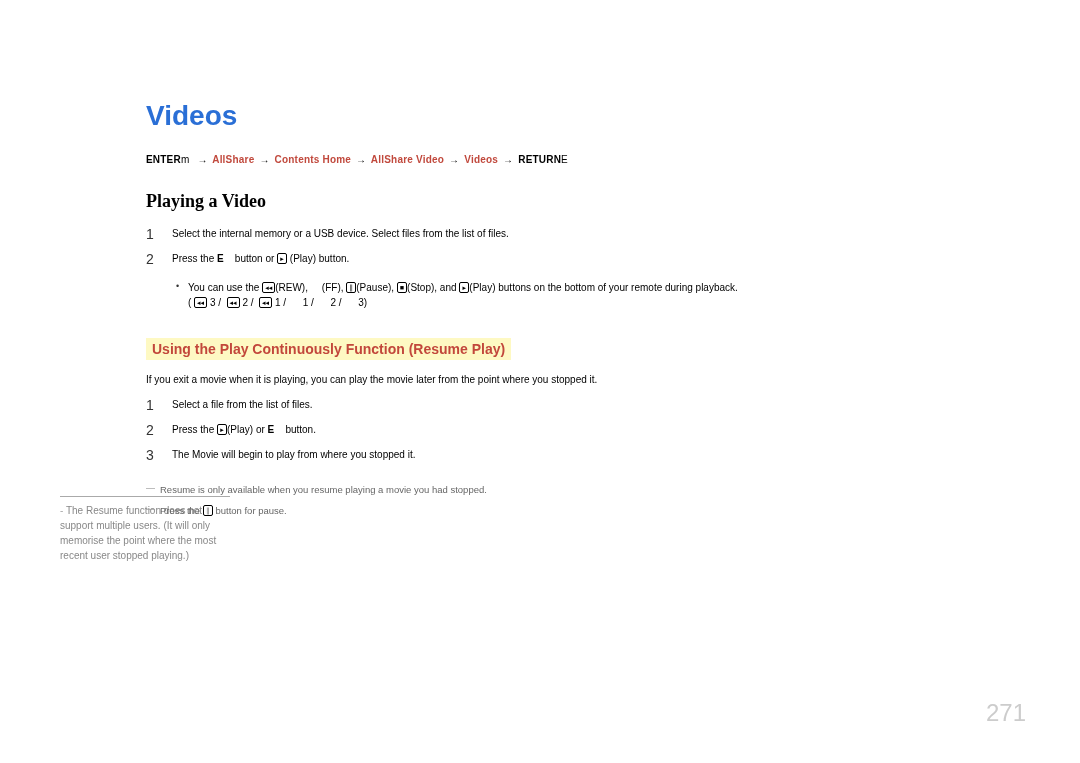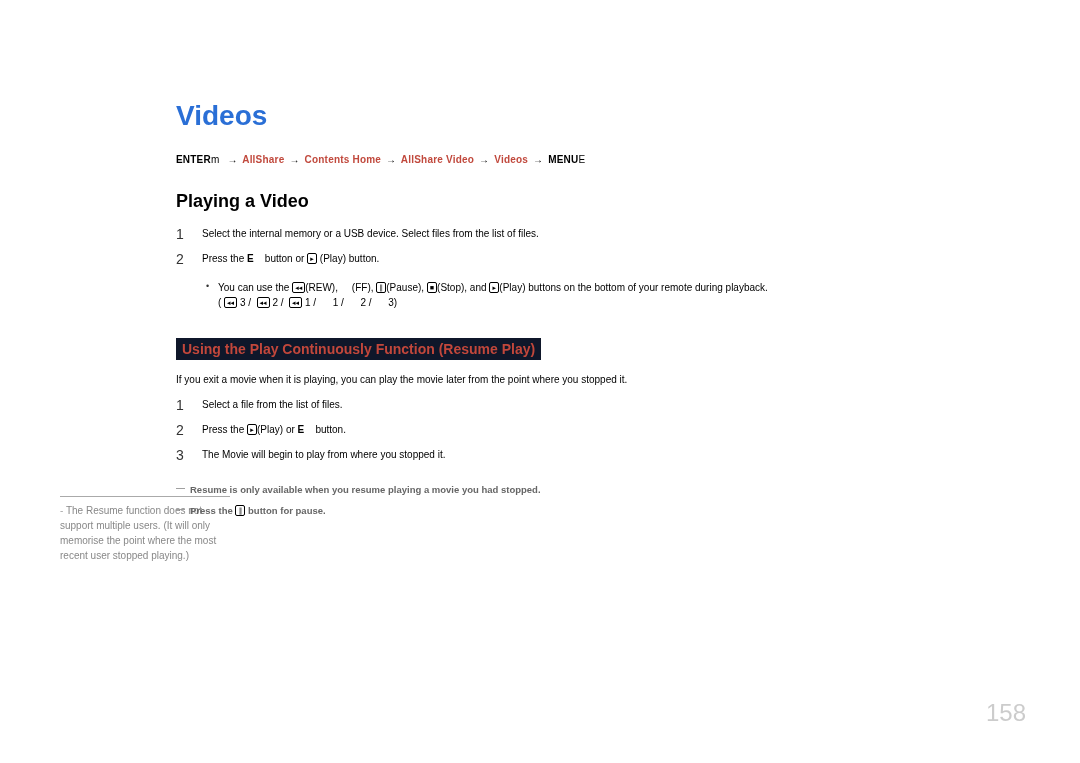--- a/index.html
+++ b/index.html
@@ -25,21 +25,21 @@
     line-height: 1.5;
     color: #888;
     border-top: 0.5px solid #aaa;
     padding-top: 6px;
   }
   .sidebar-note::before {
     content: "- ";
     color: #aaa;
   }
   .main {
-    margin-left: 116px;
+    margin-left: 86px;
     width: 780px;
   }
   h1.title {
     font-size: 28px;
     font-weight: 600;
     color: #2a6fd6;
     margin-bottom: 22px;
     font-family: "Segoe UI", Arial, sans-serif;
   }
   .breadcrumb {
@@ -48,25 +48,25 @@
     margin-bottom: 26px;
     letter-spacing: 0.2px;
   }
   .bc-red { color: #c1493d; font-weight: bold; }
   .bc-black { color: #000; font-weight: bold; }
   .bc-arrow { color: #000; font-weight: normal; margin: 0 2px; }
   h2.subheading {
     font-size: 18px;
     font-weight: 600;
     margin-bottom: 14px;
-    font-family: Liberation Sans, sans-serif;
+    font-family: Liberation Serif, serif;
   }
   h3.highlight {
     display: inline-block;
-    background: #0f172a;
+    background: #fef9c3;
     color: #c2473b;
     font-size: 14px;
     font-weight: 600;
     padding: 3px 6px;
     margin-top: 18px;
     margin-bottom: 12px;
     font-family: "Segoe UI", Arial, sans-serif;
   }
   ol.numlist {
     list-style: none;
@@ -114,21 +114,20 @@
     line-height: 1.5;
     margin-bottom: 10px;
   }
   .dashnote {
     font-size: 9.5px;
     line-height: 1.6;
     color: #666;
     margin-bottom: 6px;
     padding-left: 14px;
     position: relative;
-    font-weight: bold;
   }
   .dashnote::before {
     content: "―";
     position: absolute;
     left: 0;
     top: -1px;
     color: #999;
     font-size: 9px;
     letter-spacing: -2px;
   }
@@ -170,21 +169,21 @@
       <span class="bc-black"><span>ENTER</span><span style="font-weight:normal">m</span></span>
       &nbsp;<span class="bc-arrow">→</span>
       <span class="bc-red">AllShare</span>
       <span class="bc-arrow">→</span>
       <span class="bc-red">Contents Home</span>
       <span class="bc-arrow">→</span>
       <span class="bc-red">AllShare Video</span>
       <span class="bc-arrow">→</span>
       <span class="bc-red">Videos</span>
       <span class="bc-arrow">→</span>
-      <span class="bc-black"><span>MENU</span><span style="font-weight:normal">E</span></span>
+      <span class="bc-black"><span>RETURN</span><span style="font-weight:normal">E</span></span>
     </div>
 
     <h2 class="subheading">Playing a Video</h2>
 
     <ol class="numlist">
       <li>Select the internal memory or a USB device. Select files from the list of files.</li>
       <li>
         Press the <b>E</b>&nbsp;&nbsp;&nbsp; button or <span class="btn-icon">▸</span> (Play) button.
         <ul class="bullets" style="margin-top:14px;">
           <li>
@@ -205,14 +204,14 @@
       <li>The Movie will begin to play from where you stopped it.</li>
     </ol>
 
     <div style="height:10px"></div>
 
     <div class="dashnote">Resume is only available when you resume playing a movie you had stopped.</div>
     <div class="dashnote">Press the <span class="btn-icon">∥</span> button for pause.</div>
 
   </div>
 
-  <div class="page-number">158</div>
+  <div class="page-number">271</div>
 </div>
 
 </body></html>

